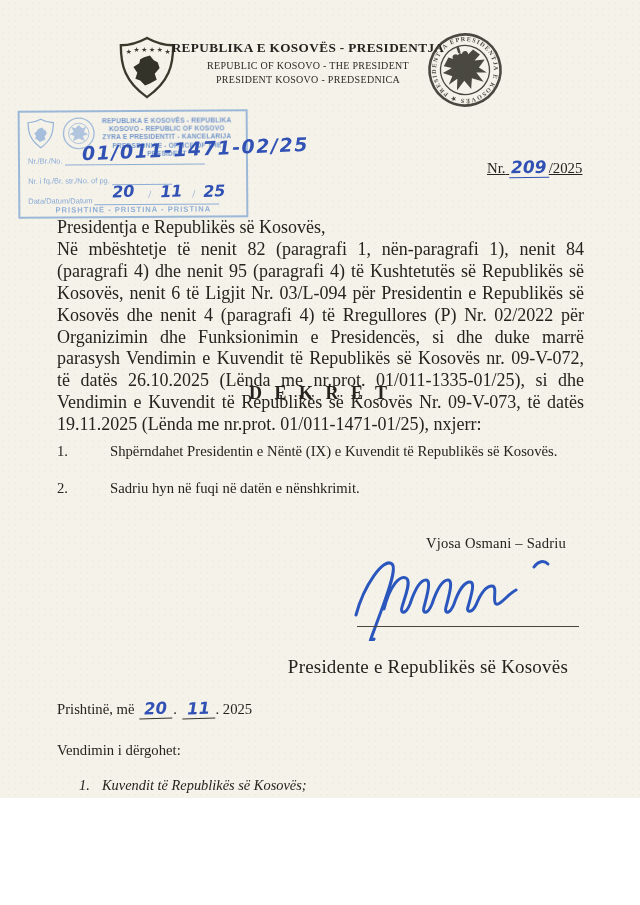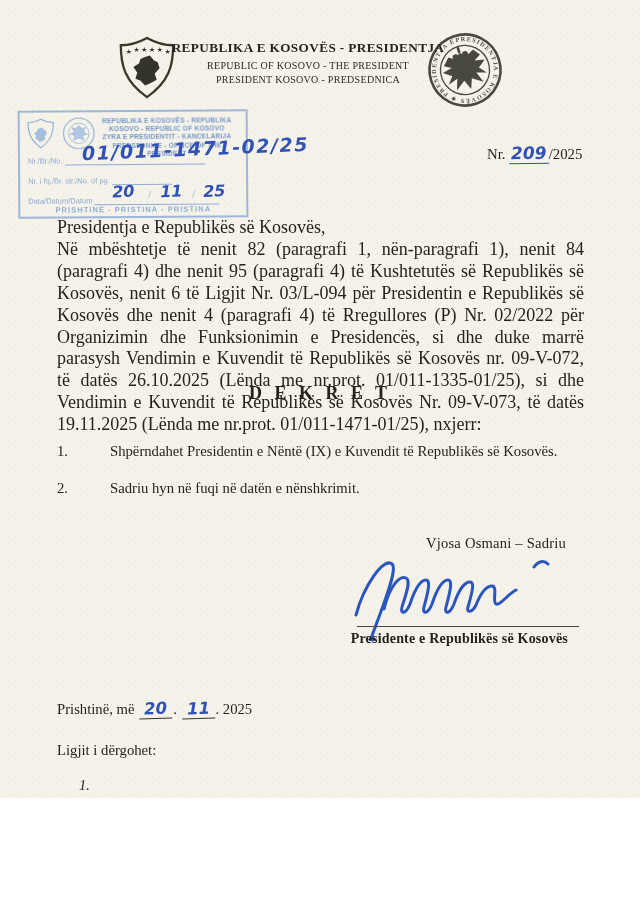--- a/index.html
+++ b/index.html
@@ -37,36 +37,36 @@
   .stamp-ul{display:inline-block;border-bottom:1px solid rgba(100,145,205,.7);height:8px;vertical-align:bottom;}
   .stamp-city{position:absolute;left:0;right:0;bottom:2px;text-align:center;
     font-family:"Liberation Sans",sans-serif;font-size:7.6px;letter-spacing:1px;
     color:rgba(100,145,205,.7);font-weight:bold;}
   .hw{display:inline-block;font-family:"DejaVu Sans",sans-serif;font-style:italic;font-weight:bold;
     color:#3152b4;transform:rotate(-2deg);}
   .stamp-no-value{position:absolute;left:62px;top:26px;font-size:19px;letter-spacing:1.5px;white-space:nowrap;}
   .stamp-d{position:absolute;font-size:16px;}
   .stamp-sep{position:absolute;top:76px;font-size:11px;color:rgba(100,145,205,.8);}
   
-  .nr-line{position:absolute;left:487px;top:143px;font-size:14.8px;}
+  .nr-line{position:absolute;left:487px;top:157px;font-size:14.8px;text-decoration:underline;}
   .nr-value{font-size:17px;border-bottom:1.4px solid #3152b4;padding:0 2px;transform:rotate(-1deg);}
   
   .body-block{position:absolute;left:57px;top:217px;width:527px;font-size:18px;line-height:21.9px;}
   .salutation{text-align:left;}
   .paragraph{text-align:justify;}
   .decree-title{position:absolute;left:0;width:640px;top:383px;text-align:center;
     font-weight:bold;font-size:18px;letter-spacing:4px;}
   .items{position:absolute;left:57px;top:440px;width:527px;font-size:14.7px;}
   .item{display:flex;margin-bottom:15px;line-height:22px;}
   .item-num{width:53px;flex:none;}
   
   .sig-name{position:absolute;right:74px;top:535px;font-weight:normal;font-size:14.6px;letter-spacing:.2px;}
   .sig-svg{position:absolute;left:338px;top:553px;width:250px;height:88px;}
   .sig-line{position:absolute;left:357px;top:626px;width:222px;height:1px;background:#4a473f;}
-  .sig-title{position:absolute;right:72px;top:631px;font-weight:bold;font-size:14px;letter-spacing:.2px;}
+  .sig-title{position:absolute;right:72px;top:656px;font-weight:normal;font-size:19px;letter-spacing:.2px;}
   
   .place-line{position:absolute;left:57px;top:699px;font-size:14.7px;}
   .place-line .hw{font-size:16.5px;border-bottom:1.4px solid #35342d;padding:0 5px;margin:0 1px;}
   .dispatch-label{position:absolute;left:57px;top:742px;font-size:14.7px;}
   .dispatch-list{position:absolute;left:79px;top:774px;font-size:14.4px;font-style:italic;line-height:22.5px;}
   .d-item{display:flex;}
   .d-num{width:23px;flex:none;}
 </style>
 </head>
 <body>
@@ -180,24 +180,25 @@
   <div class="sig-line"></div>
   <div class="sig-title">Presidente e Republikës së Kosovës</div>
 
   <div class="place-line">
     <span>Prishtinë, më</span>
     <span class="hw">20</span><span>.</span>
     <span class="hw">11</span><span>.</span>
     <span>2025</span>
   </div>
 
-  <div class="dispatch-label">Ligjit i dërgohet:</div>
+  <div class="dispatch-label">Vendimin i dërgohet:</div>
   <div class="dispatch-list">
     <div class="d-item">
       <span class="d-num">1.</span>
+      <span>Kuvendit të Republikës së Kosovës;</span>
     </div>
     <div class="d-item">
       <span class="d-num">2.</span>
       <span>a/a.</span>
     </div>
   </div>
 
 </div>
 
 </body></html>

